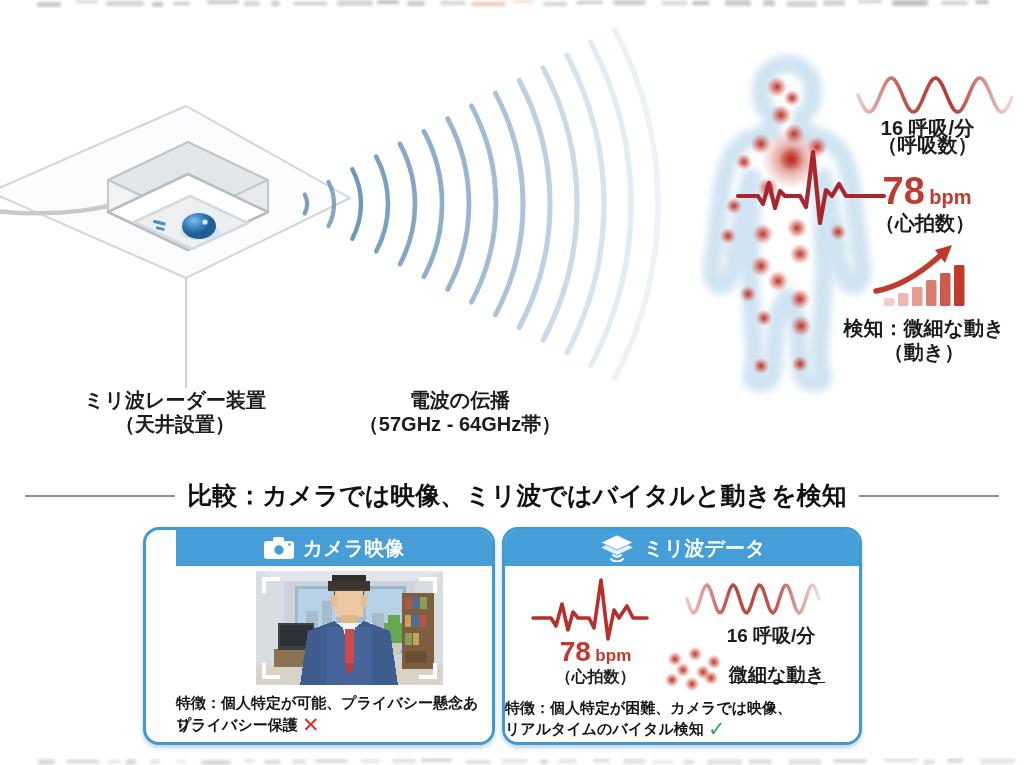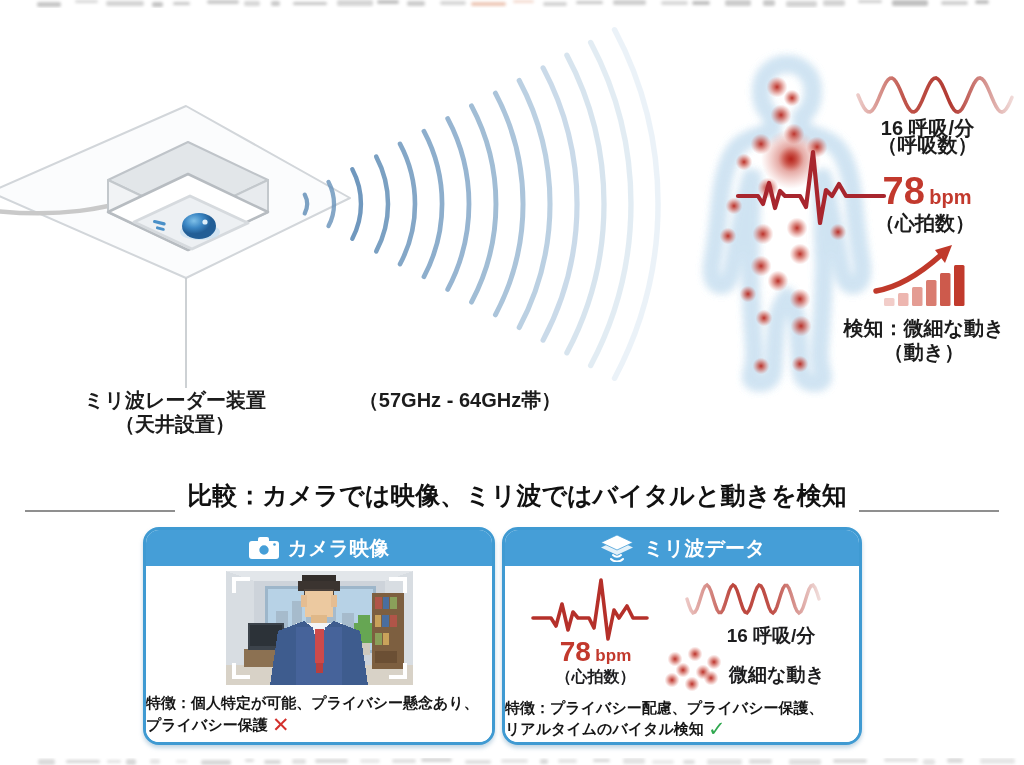--- a/index.html
+++ b/index.html
@@ -17,40 +17,40 @@
   .breath-cap{top:133px;left:845px;width:165px;}
   .bpm-block{top:172px;left:852px;width:150px;}
   .bpm-big{font-size:38px;font-weight:bold;color:#c2392d;line-height:38px;}
   .bpm-unit{font-size:20px;font-weight:bold;color:#c2392d;}
   .bpm-cap{top:211px;left:845px;width:160px;}
   .motion-label{top:316px;left:831px;width:186px;}
   .motion-cap{top:340px;left:831px;width:186px;}
   
   .scene-label{top:388px;}
   
-  .cmp-title-row{top:479px;left:0;width:1024px;display:flex;align-items:flex-end;justify-content:center;gap:12px;}
+  .cmp-title-row{top:479px;left:0;width:1024px;display:flex;align-items:center;justify-content:center;gap:12px;}
   .cmp-line{height:2px;background:#8f8f8f;}
   .cmp-title{font-size:25px;font-weight:bold;color:#111;}
   .card{position:absolute;top:527px;height:218px;background:#fff;border:3px solid #3f9ad2;border-radius:16px;
         box-shadow:0 3px 4px rgba(100,150,185,.4);overflow:hidden;box-sizing:border-box;}
   .card-header{height:36px;background:#459ed7;display:flex;align-items:center;justify-content:center;gap:9px;
                color:#fff;font-weight:bold;font-size:20px;}
   .card-body{position:relative;height:176px;background:#fff;}
-  .cam-card{left:143px;width:352px;}
+  .cam-card{left:143px;width:352px;padding-left:30px;}
   .mmw-card{left:502px;width:360px;}
   .pixel-image{position:absolute;left:80px;top:5px;}
   .feat{position:absolute;left:0;width:100%;font-weight:bold;font-size:15px;line-height:22px;color:#161616;}
   .mark-x{color:#d3302c;font-size:21px;font-weight:bold;vertical-align:-2px;}
   .mark-check{color:#2fa84f;font-size:21px;font-weight:bold;vertical-align:-2px;}
   .mmw-bpm{position:absolute;left:28px;top:72px;width:125px;text-align:center;}
   .mmw-bpm .v{font-size:28px;font-weight:bold;color:#c2392d;line-height:28px;}
   .mmw-bpm .u{font-size:17px;font-weight:bold;color:#c2392d;}
   .mmw-bpm-cap{position:absolute;left:28px;top:101px;width:125px;text-align:center;font-weight:bold;font-size:16px;}
   .mmw-breath{position:absolute;left:196px;top:57px;width:140px;text-align:center;font-weight:bold;font-size:19px;}
-  .mmw-motion{position:absolute;left:224px;top:96px;width:130px;text-align:left;font-weight:bold;font-size:19px;}
+  .mmw-motion{position:absolute;left:224px;top:96px;width:130px;text-align:left;font-weight:bold;font-size:19px;text-decoration:underline;}
   .mmw-feat1{top:131px;} .mmw-feat2{top:152px;}
   .cam-feat1{top:126px;} .cam-feat2{top:148px;}
 </style>
 </head>
 <body>
 
 <div class="stage">
 
   <div class="artifact" style="top:0;height:8px;" id="top-artifact">
       <div style="left: 37.4692px; top: 1.82988px; width: 23.5946px; height: 5.09615px; background: rgb(111, 111, 111); opacity: 0.394443;"></div>
@@ -240,20 +240,21 @@
   </div>
   <div class="abs ctr lbl bpm-cap">（心拍数）</div>
   <div class="abs ctr lbl motion-label">検知：微細な動き</div>
   <div class="abs ctr lbl motion-cap">（動き）</div>
 
   <div class="abs ctr lbl scene-label" style="left:55px;width:240px;">
     <div>ミリ波レーダー装置</div>
     <div>（天井設置）</div>
   </div>
   <div class="abs ctr lbl scene-label" style="left:340px;width:240px;">
+    <div>電波の伝播</div>
     <div>（57GHz - 64GHz帯）</div>
   </div>
   <div class="abs ctr lbl scene-label" style="left:660px;width:285px;">
   </div>
 
   <div class="abs cmp-title-row">
     <div class="cmp-line" style="width:150px;"></div>
     <div class="cmp-title">比較：カメラでは映像、ミリ波ではバイタルと動きを検知</div>
     <div class="cmp-line" style="width:140px;"></div>
   </div>
@@ -375,21 +376,21 @@
             <circle cx="206" cy="112" r="7.5" fill="url(#dotG)"></circle>
           </g>
       </svg>
       <div class="mmw-bpm">
         <span class="v">78</span>
         <span class="u">bpm</span>
       </div>
       <div class="mmw-bpm-cap">（心拍数）</div>
       <div class="mmw-breath">16 呼吸/分</div>
       <div class="mmw-motion">微細な動き</div>
-      <div class="feat mmw-feat1">特徴：プライバシー配慮、プライバシー保護、</div>
+      <div class="feat mmw-feat1">特徴：個人特定が困難、カメラでは映像、</div>
       <div class="feat mmw-feat2">
         <span>リアルタイムのバイタル検知</span>
         <span class="mark-check">✓</span>
       </div>
     </div>
   </div>
 
 </div>
 
 </body></html>

